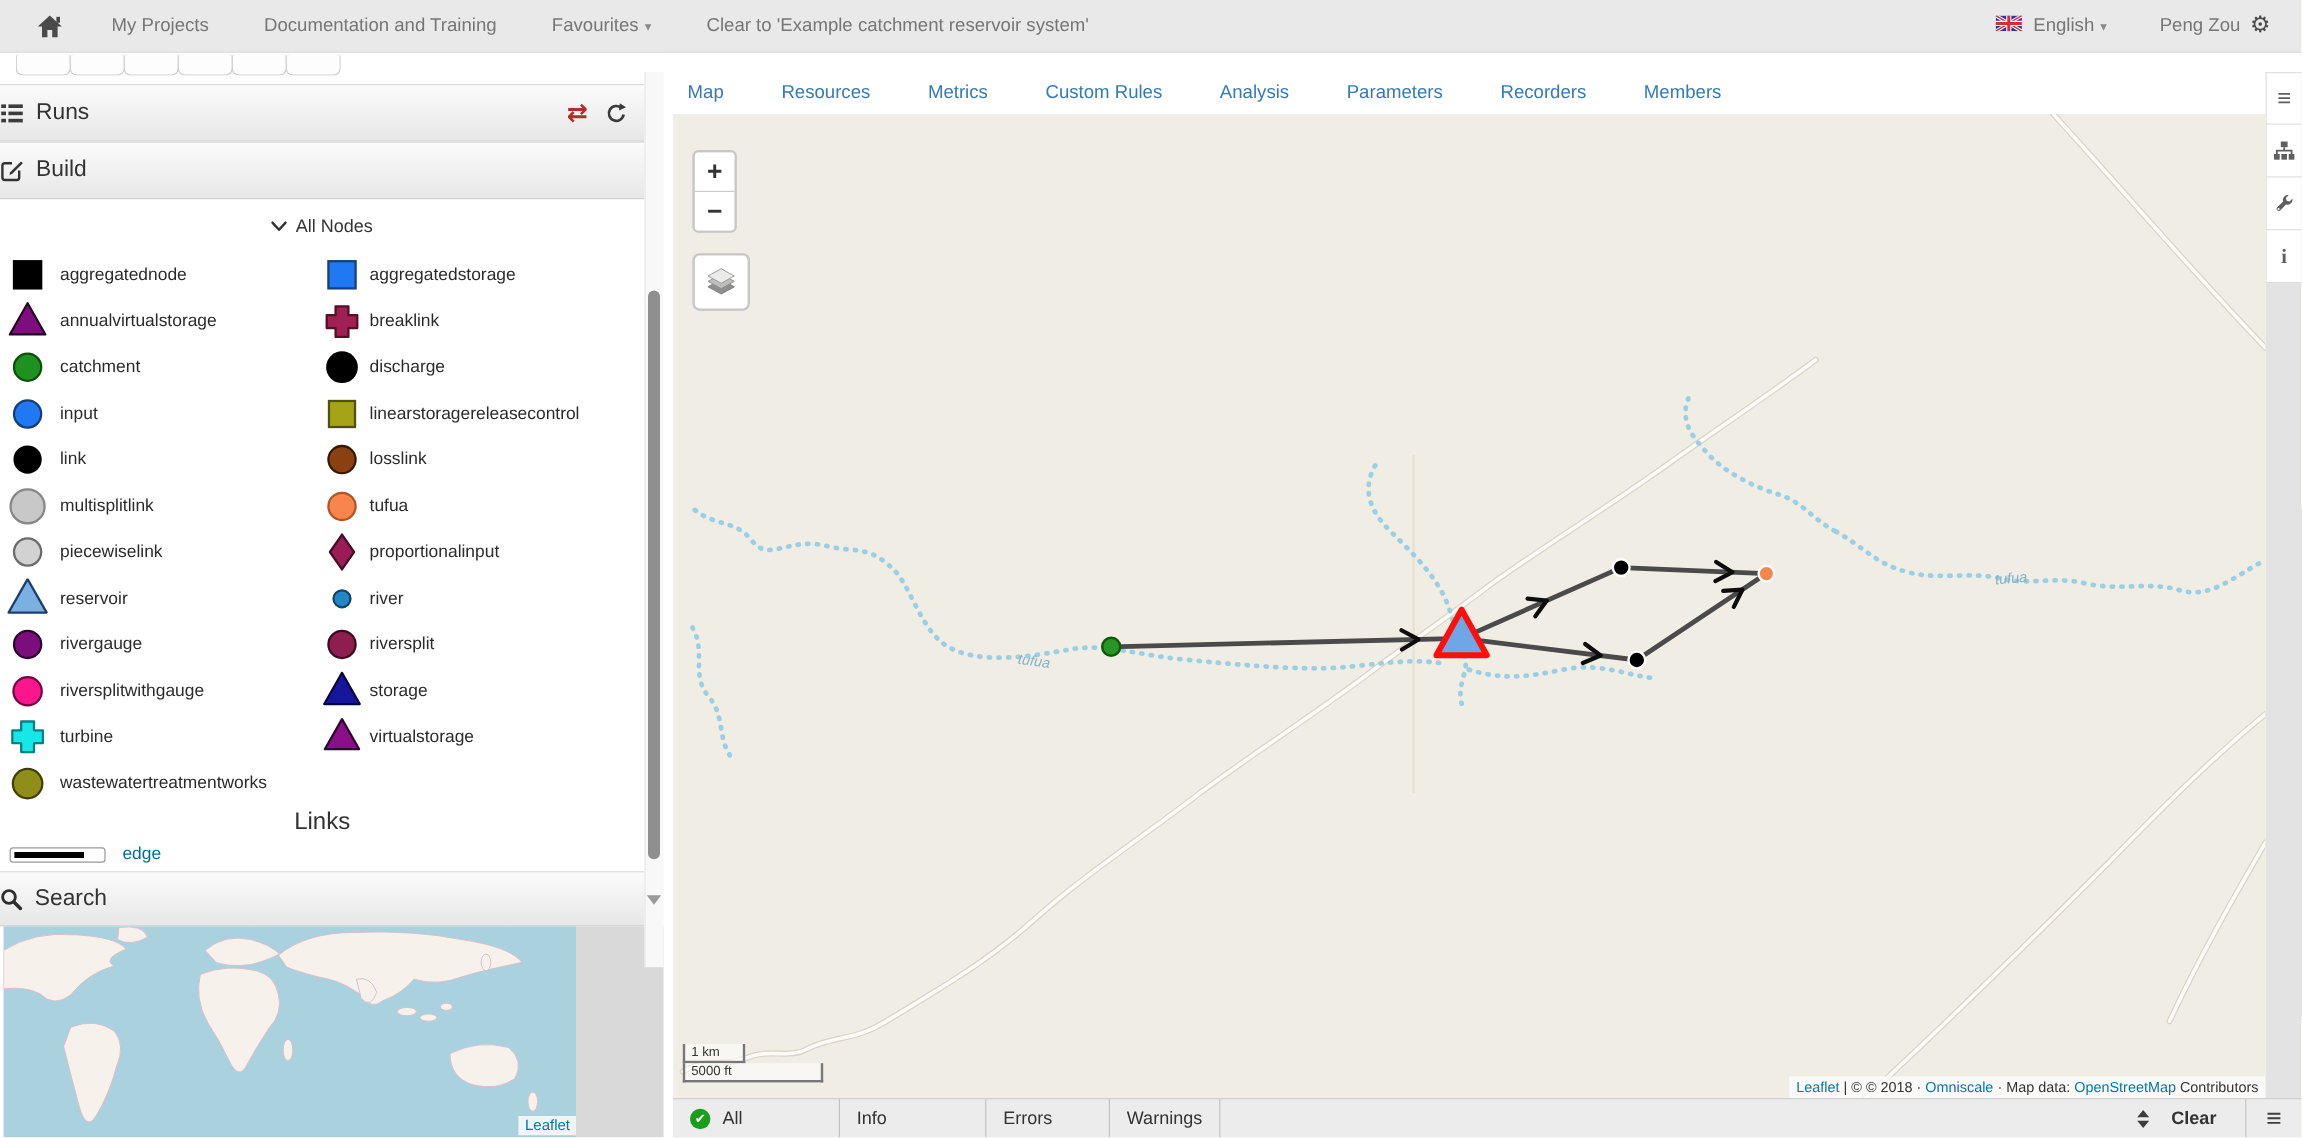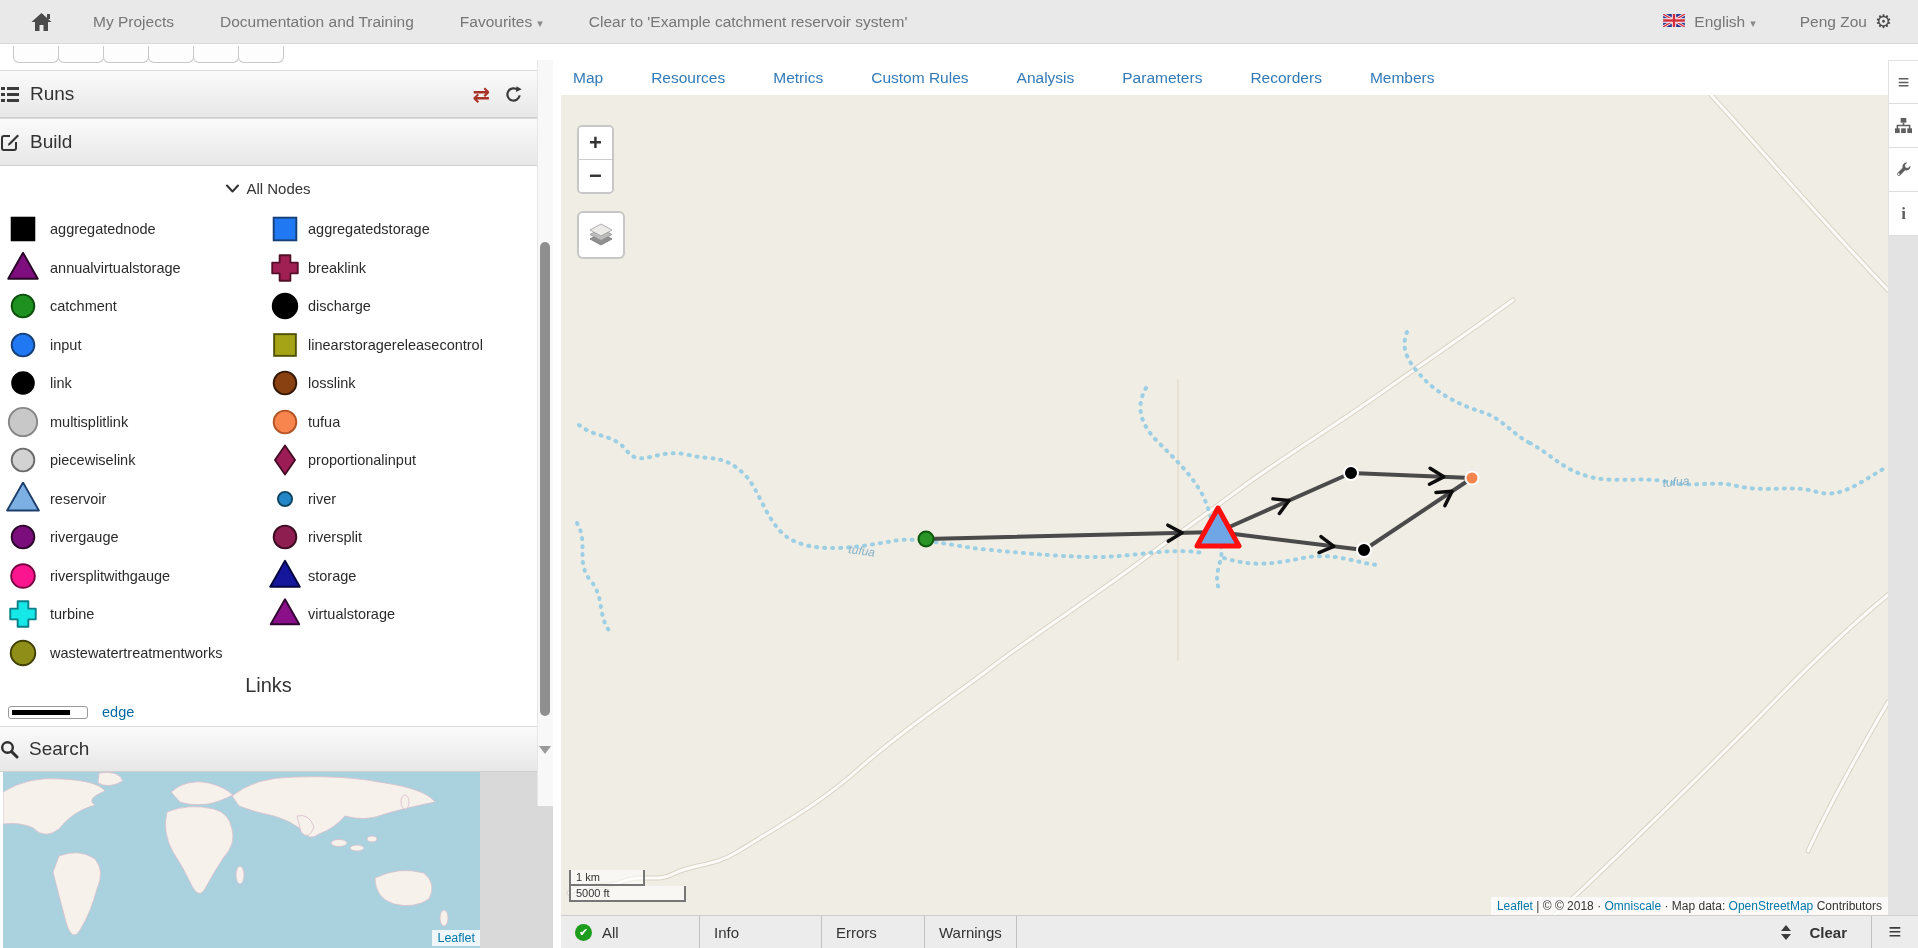--- a/index.html
+++ b/index.html
@@ -62,21 +62,21 @@
         border-radius:5px;overflow:hidden;background:#fff;}
   .zoom-btn{width:33px;height:32px;display:flex;align-items:center;justify-content:center;
         font-size:22px;font-weight:bold;color:#333;background:#fff;cursor:pointer;}
   .zoom-btn:first-child{border-bottom:1px solid #ccc;}
   .layers-ctl{position:absolute;left:16px;top:116px;width:44px;height:44px;background:#fff;
         border:2px solid rgba(0,0,0,.22);border-radius:6px;display:flex;align-items:center;
         justify-content:center;cursor:pointer;}
   .scale-ctl{position:absolute;left:8px;bottom:46px;font-size:11px;color:#333;}
   .scale-line{box-sizing:border-box;border:2px solid #777;border-top:none;
         background:rgba(255,255,255,.55);padding:1px 0 1px 5px;white-space:nowrap;}
-  .scale-km{width:76px;}
+  .scale-km{width:52px;}
   .scale-ft{width:117px;margin-top:0px;}
   .map-attr{position:absolute;right:0;bottom:33px;background:rgba(255,255,255,.72);
         padding:2px 6px;font-size:12px;color:#333;white-space:nowrap;}
   .map-attr a{color:#0078A8;text-decoration:none;cursor:pointer;}
   
   .bottom-bar{position:absolute;left:561px;top:915px;width:1357px;height:33px;background:#ececec;
         border-top:1px solid #cfcfcf;box-sizing:border-box;display:flex;align-items:center;
         font-size:15px;color:#333;z-index:6;}
   .bb-cell{height:100%;display:flex;align-items:center;border-right:1px solid #c2c2c2;
         box-sizing:border-box;padding-left:14px;cursor:pointer;}

